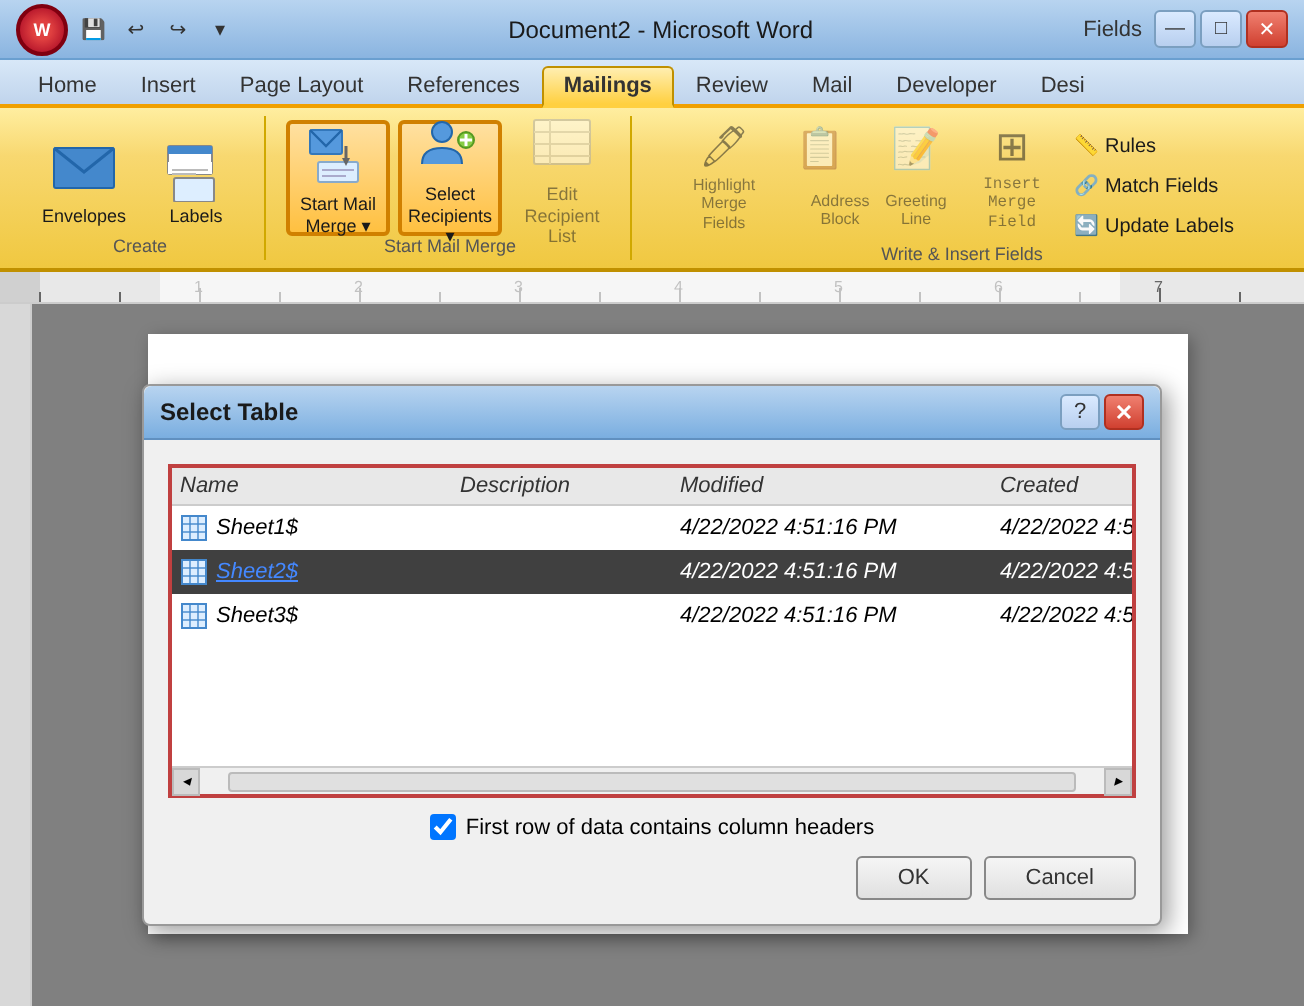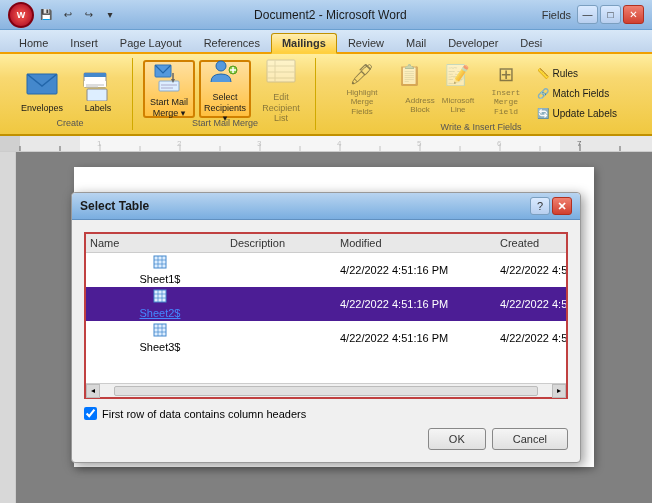--- a/index.html
+++ b/index.html
@@ -154,57 +154,58 @@
     }
     .dialog-ctrl-btn.close-btn { background: linear-gradient(to bottom, #f08070, #d04030); color: white; border-color: #b03020; font-weight: bold; }
 
     .dialog-body { padding: 12px; }
 
     
     .select-table-container {
       border: 2px solid #c04040;
       background: white;
       margin-bottom: 8px;
+      font-style: italic;
     }
     .select-table-header {
       display: grid;
       grid-template-columns: 140px 110px 160px 160px 80px;
       background: #e8e8e8;
       border-bottom: 1px solid #ccc;
       padding: 3px 4px;
     }
     .col-header { font-size: 11px; color: #333; font-weight: normal; }
     .select-table-body { height: 130px; overflow-y: auto; overflow-x: hidden; }
     .table-row {
       display: grid;
       grid-template-columns: 140px 110px 160px 160px 80px;
       padding: 2px 4px;
       cursor: pointer;
       align-items: center;
       min-height: 22px;
     }
-    .table-row.selected { background: #4c1d95; color: white; }
+    .table-row.selected { background: #404040; color: white; }
     .table-row.selected .cell { color: white; }
     .cell { font-size: 11px; white-space: nowrap; overflow: hidden; }
-    .cell-with-icon { display: flex; align-items: center; gap: 4px; flex-direction: column; }
+    .cell-with-icon { display: flex; align-items: center; gap: 4px; }
     .table-icon { width: 14px; height: 14px; display: inline-flex; align-items: center; justify-content: center; }
 
     
     .hscrollbar {
       height: 14px;
       background: #f0f0f0;
       border-top: 1px solid #ccc;
       display: flex;
       align-items: center;
     }
     .hscrollbar-track { flex: 1; height: 10px; background: #e0e0e0; margin: 0 14px; border: 1px solid #bbb; border-radius: 2px; }
     .hscrollbar-btn { width: 14px; height: 14px; background: #d8d8d8; border: 1px solid #bbb; display: flex; align-items: center; justify-content: center; font-size: 8px; cursor: pointer; }
 
     
-    .checkbox-row { display: flex; align-items: center; gap: 5px; margin-bottom: 8px; }
+    .checkbox-row { display: flex; align-items: center; gap: 5px; margin-bottom: 8px; justify-content: center; }
     .checkbox-row input[type=checkbox] { width: 13px; height: 13px; cursor: pointer; }
 
     
     .dialog-buttons { display: flex; justify-content: flex-end; gap: 6px; }
     .dialog-ok-btn, .dialog-cancel-btn {
       padding: 4px 20px; font-size: 11px; cursor: pointer;
       border: 1px solid #888; border-radius: 3px;
     }
     .dialog-ok-btn { background: linear-gradient(to bottom, #f5f5f5, #e0e0e0); color: #333; }
     .dialog-cancel-btn { background: linear-gradient(to bottom, #f5f5f5, #e0e0e0); color: #333; }
@@ -340,21 +341,21 @@
         <span style="white-space:pre-line;text-align:center;font-size:8px;">Highlight
 Merge Fields</span>
       </div>
       <div class="ribbon-btn-large" style="opacity:0.5; width:46px;">
         <div class="icon" style="font-size:20px;">📋</div>
         <span style="white-space:pre-line;text-align:center;font-size:8px;margin-left:20px;">Address
 Block</span>
       </div>
       <div class="ribbon-btn-large" style="opacity:0.5; width:46px;">
         <div class="icon" style="font-size:20px;">📝</div>
-        <span style="white-space:pre-line;text-align:center;font-size:8px;">Microsoft
+        <span style="white-space:pre-line;text-align:center;font-size:8px;">Greeting
 Line</span>
       </div>
       <div class="ribbon-btn-large" style="opacity:0.5; width:46px;">
         <div class="icon" style="font-size:20px;">⊞</div>
         <span style="white-space:pre-line;text-align:center;font-size:8px;font-family:Liberation Mono, monospace;">Insert Merge
 Field</span>
       </div>
       <div style="display:flex; flex-direction:column; gap:2px; padding-top:4px;">
         <div class="ribbon-btn-small">
           <span>📏</span>

